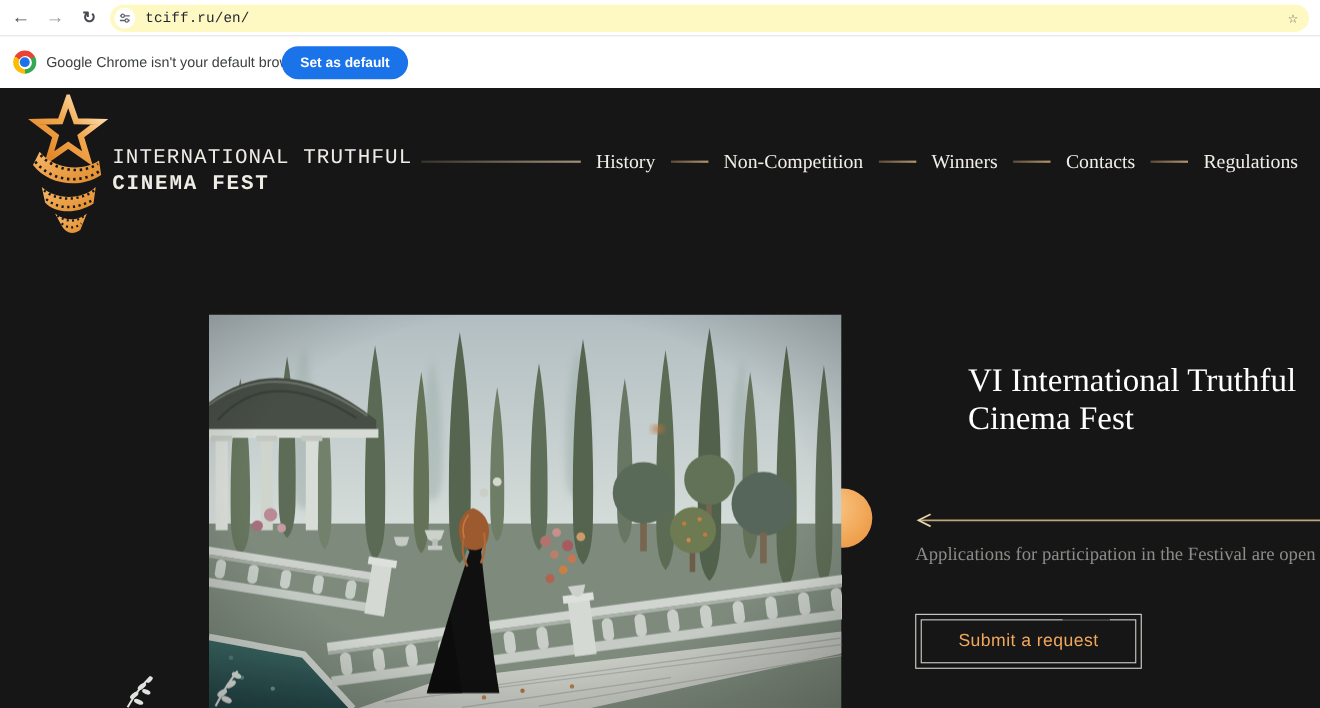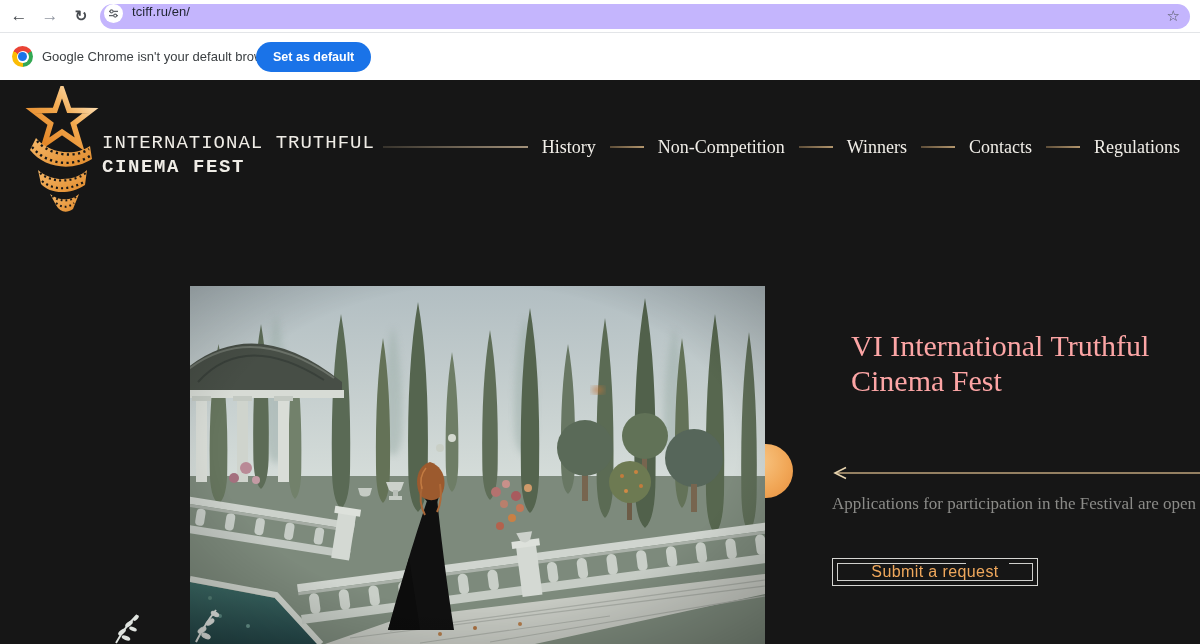--- a/index.html
+++ b/index.html
@@ -6,21 +6,21 @@
   html,body { width:1200px; height:644px; overflow:hidden; font-family:"Liberation Sans", sans-serif; background:#fff; }
   .screen { position:relative; width:1200px; height:644px; }
 
   
   .toolbar { position:absolute; top:0; left:0; width:1200px; height:33px; background:#ffffff; border-bottom:1px solid #e3e5e8; }
   .nav-btn { position:absolute; top:3px; width:26px; height:26px; display:flex; align-items:center; justify-content:center;
              font-size:17px; color:#474b50; border-radius:50%; cursor:pointer; }
   .nav-btn.back { left:6px; }
   .nav-btn.fwd  { left:37px; color:#9196a1; }
   .nav-btn.reload { left:68px; font-size:15px; font-weight:bold; }
-  .omnibox { position:absolute; left:100px; top:4px; width:1090px; height:25px; background:#c4b5fd; border-radius:13px; display:flex; align-items:flex-start; }
+  .omnibox { position:absolute; left:100px; top:4px; width:1090px; height:25px; background:#fef9c3; border-radius:13px; display:flex; align-items:center;font-family:Liberation Mono, monospace; }
   .site-info { width:19px; height:19px; background:#ffffff; border-radius:50%; margin-left:4px; display:flex; align-items:center; justify-content:center; cursor:pointer; }
   .url-text { margin-left:9px; font-size:13px; color:#1f2430; letter-spacing:0.1px; }
   .bookmark { position:absolute; right:10px; top:3px; font-size:15px; color:#51555c; cursor:pointer; }
 
   .notif-bar { position:absolute; top:34px; left:0; width:1200px; height:46px; background:#ffffff; }
   .chrome-logo { position:absolute; left:12px; top:12px; width:21px; height:21px; border-radius:50%;
     background:conic-gradient(#ea4335 0 60deg, #34a853 60deg 180deg, #fbbc05 180deg 300deg, #ea4335 300deg 360deg); }
   .chrome-logo .inner-white { position:absolute; left:4.5px; top:4.5px; width:12px; height:12px; background:#fff; border-radius:50%; }
   .chrome-logo .inner-blue { position:absolute; left:6px; top:6px; width:9px; height:9px; background:#1a73e8; border-radius:50%; }
   .notif-text { position:absolute; left:42px; top:15px; font-size:13px; color:#3c4043; }
@@ -39,29 +39,29 @@
   .main-nav a { font-family:"Liberation Serif", serif; font-size:18px; color:#f1eee8; text-decoration:none; white-space:nowrap; cursor:pointer; }
   .nav-line { height:2px; background:linear-gradient(90deg,#5d4d38,#b3966d); }
   .nav-line.long { flex:1; margin-right:14px; background:linear-gradient(90deg,#37332c,#a2917a); }
   .nav-line.short { width:34px; margin:0 14px; }
 
   .sun-circle { position:absolute; left:739px; top:364px; width:54px; height:54px; border-radius:50%;
     background:radial-gradient(circle at 35% 32%, #f8c684, #f1a757 58%, #e78f3e); }
 
   .hero-img { position:absolute; left:190px; top:206px; width:575px; height:358px; }
 
-  .hero-title { position:absolute; left:851px; top:248px; font-family:"Liberation Serif", serif; font-size:30px; line-height:35px; color:#fca5a5; }
+  .hero-title { position:absolute; left:880px; top:248px; font-family:"Liberation Serif", serif; font-size:30px; line-height:35px; color:#ffffff; }
   .hero-title div { white-space:nowrap; }
 
   .slider-arrow { position:absolute; left:832px; top:386px; cursor:pointer; }
 
   .hero-note { position:absolute; left:832px; top:411px; font-family:Liberation Serif, serif; font-size:17px; line-height:25px; color:#8b8b88; }
   .hero-note div { white-space:nowrap; }
 
-  .cta-btn { position:absolute; left:832px; top:478px; width:206px; height:28px; background:transparent;
+  .cta-btn { position:absolute; left:832px; top:478px; width:206px; height:50px; background:transparent;
     border:1px solid #d6d6d3; cursor:pointer; }
   .cta-inner { position:absolute; inset:4px; border:1px solid #cfcfcc; pointer-events:none; }
   .cta-notch { position:absolute; top:-1px; left:66%; width:22%; height:1px; background:#161616; }
   .cta-label { position:absolute; inset:0; display:flex; align-items:center; justify-content:center;
     color:#f0a85c; font-size:16px; letter-spacing:0.4px; font-family:"Liberation Sans", sans-serif; }
 
   .twig { position:absolute; left:110px; top:532px; }
 </style>
 </head>
 <body>

